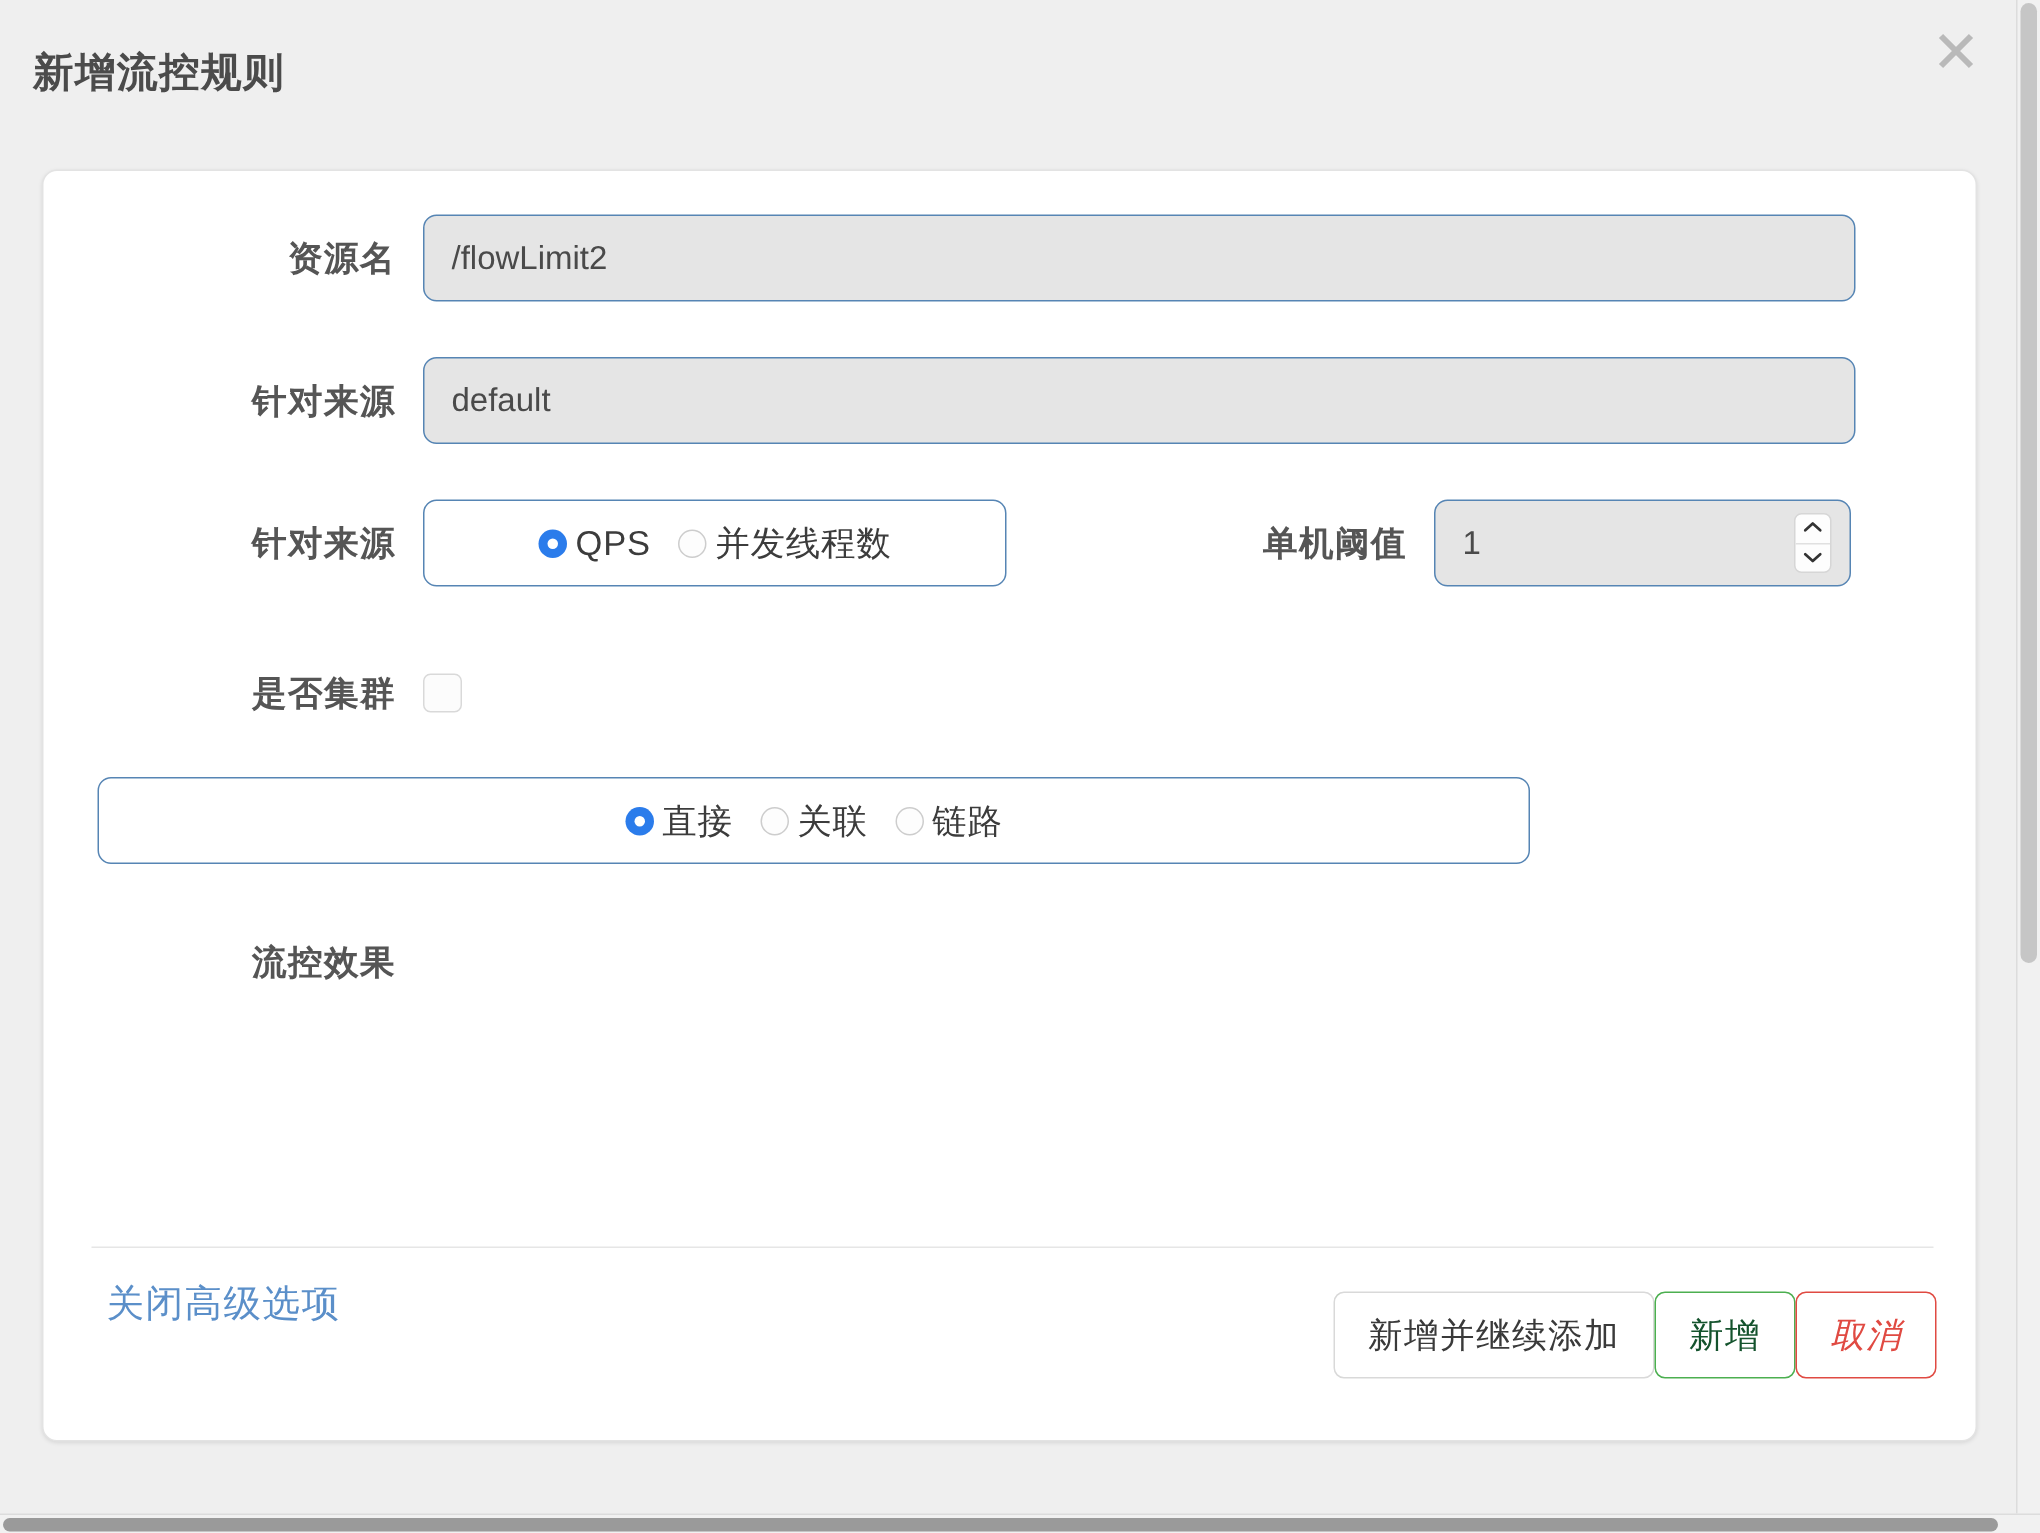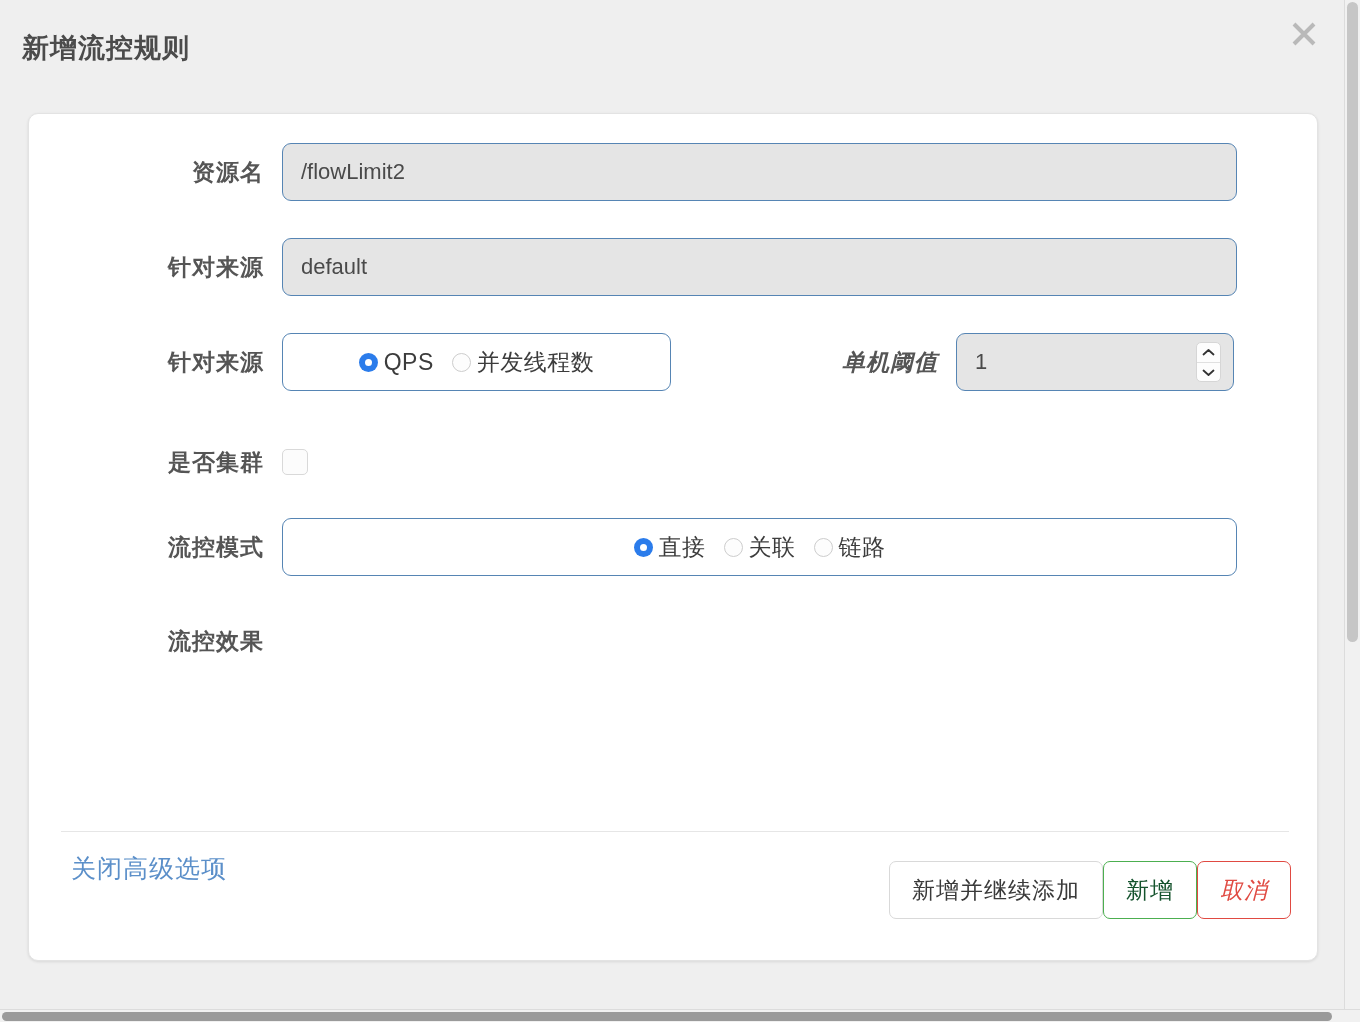--- a/index.html
+++ b/index.html
@@ -347,21 +347,21 @@
           <div class="radio-item">
             <span class="radio-mark on"></span>
             <span class="radio-label">QPS</span>
           </div>
           <div class="radio-item">
             <span class="radio-mark off"></span>
             <span class="radio-label">并发线程数</span>
           </div>
         </div>
 
-        <div class="row-label" style="width:285px;font-style:italic;">单机阈值</div>
+        <div class="row-label" style="width:285px;">单机阈值</div>
 
         <div class="number-wrap">
           <input class="text-input" type="text" value="1" style="">
           <div class="stepper">
             <div class="stepper-half">
               <span>
                 <svg width="13" height="9" viewBox="0 0 13 9">
                     <path d="M1.5 6.5 L6.5 2 L11.5 6.5" fill="none" stroke="#333" stroke-width="1.8" stroke-linecap="round" stroke-linejoin="round"></path>
                   </svg>
               </span>
@@ -376,21 +376,20 @@
           </div>
         </div>
       </div>
 
       <div class="row" style="top:318px;">
         <div class="row-label">是否集群</div>
         <div class="checkbox"></div>
       </div>
 
       <div class="row" style="top:403px;">
-        <div class="row-label">流控模式</div>
         <div class="radio-box radio-box-full">
           <div class="radio-item">
             <span class="radio-mark on"></span>
             <span class="radio-label">直接</span>
           </div>
           <div class="radio-item">
             <span class="radio-mark off"></span>
             <span class="radio-label">关联</span>
           </div>
           <div class="radio-item">

